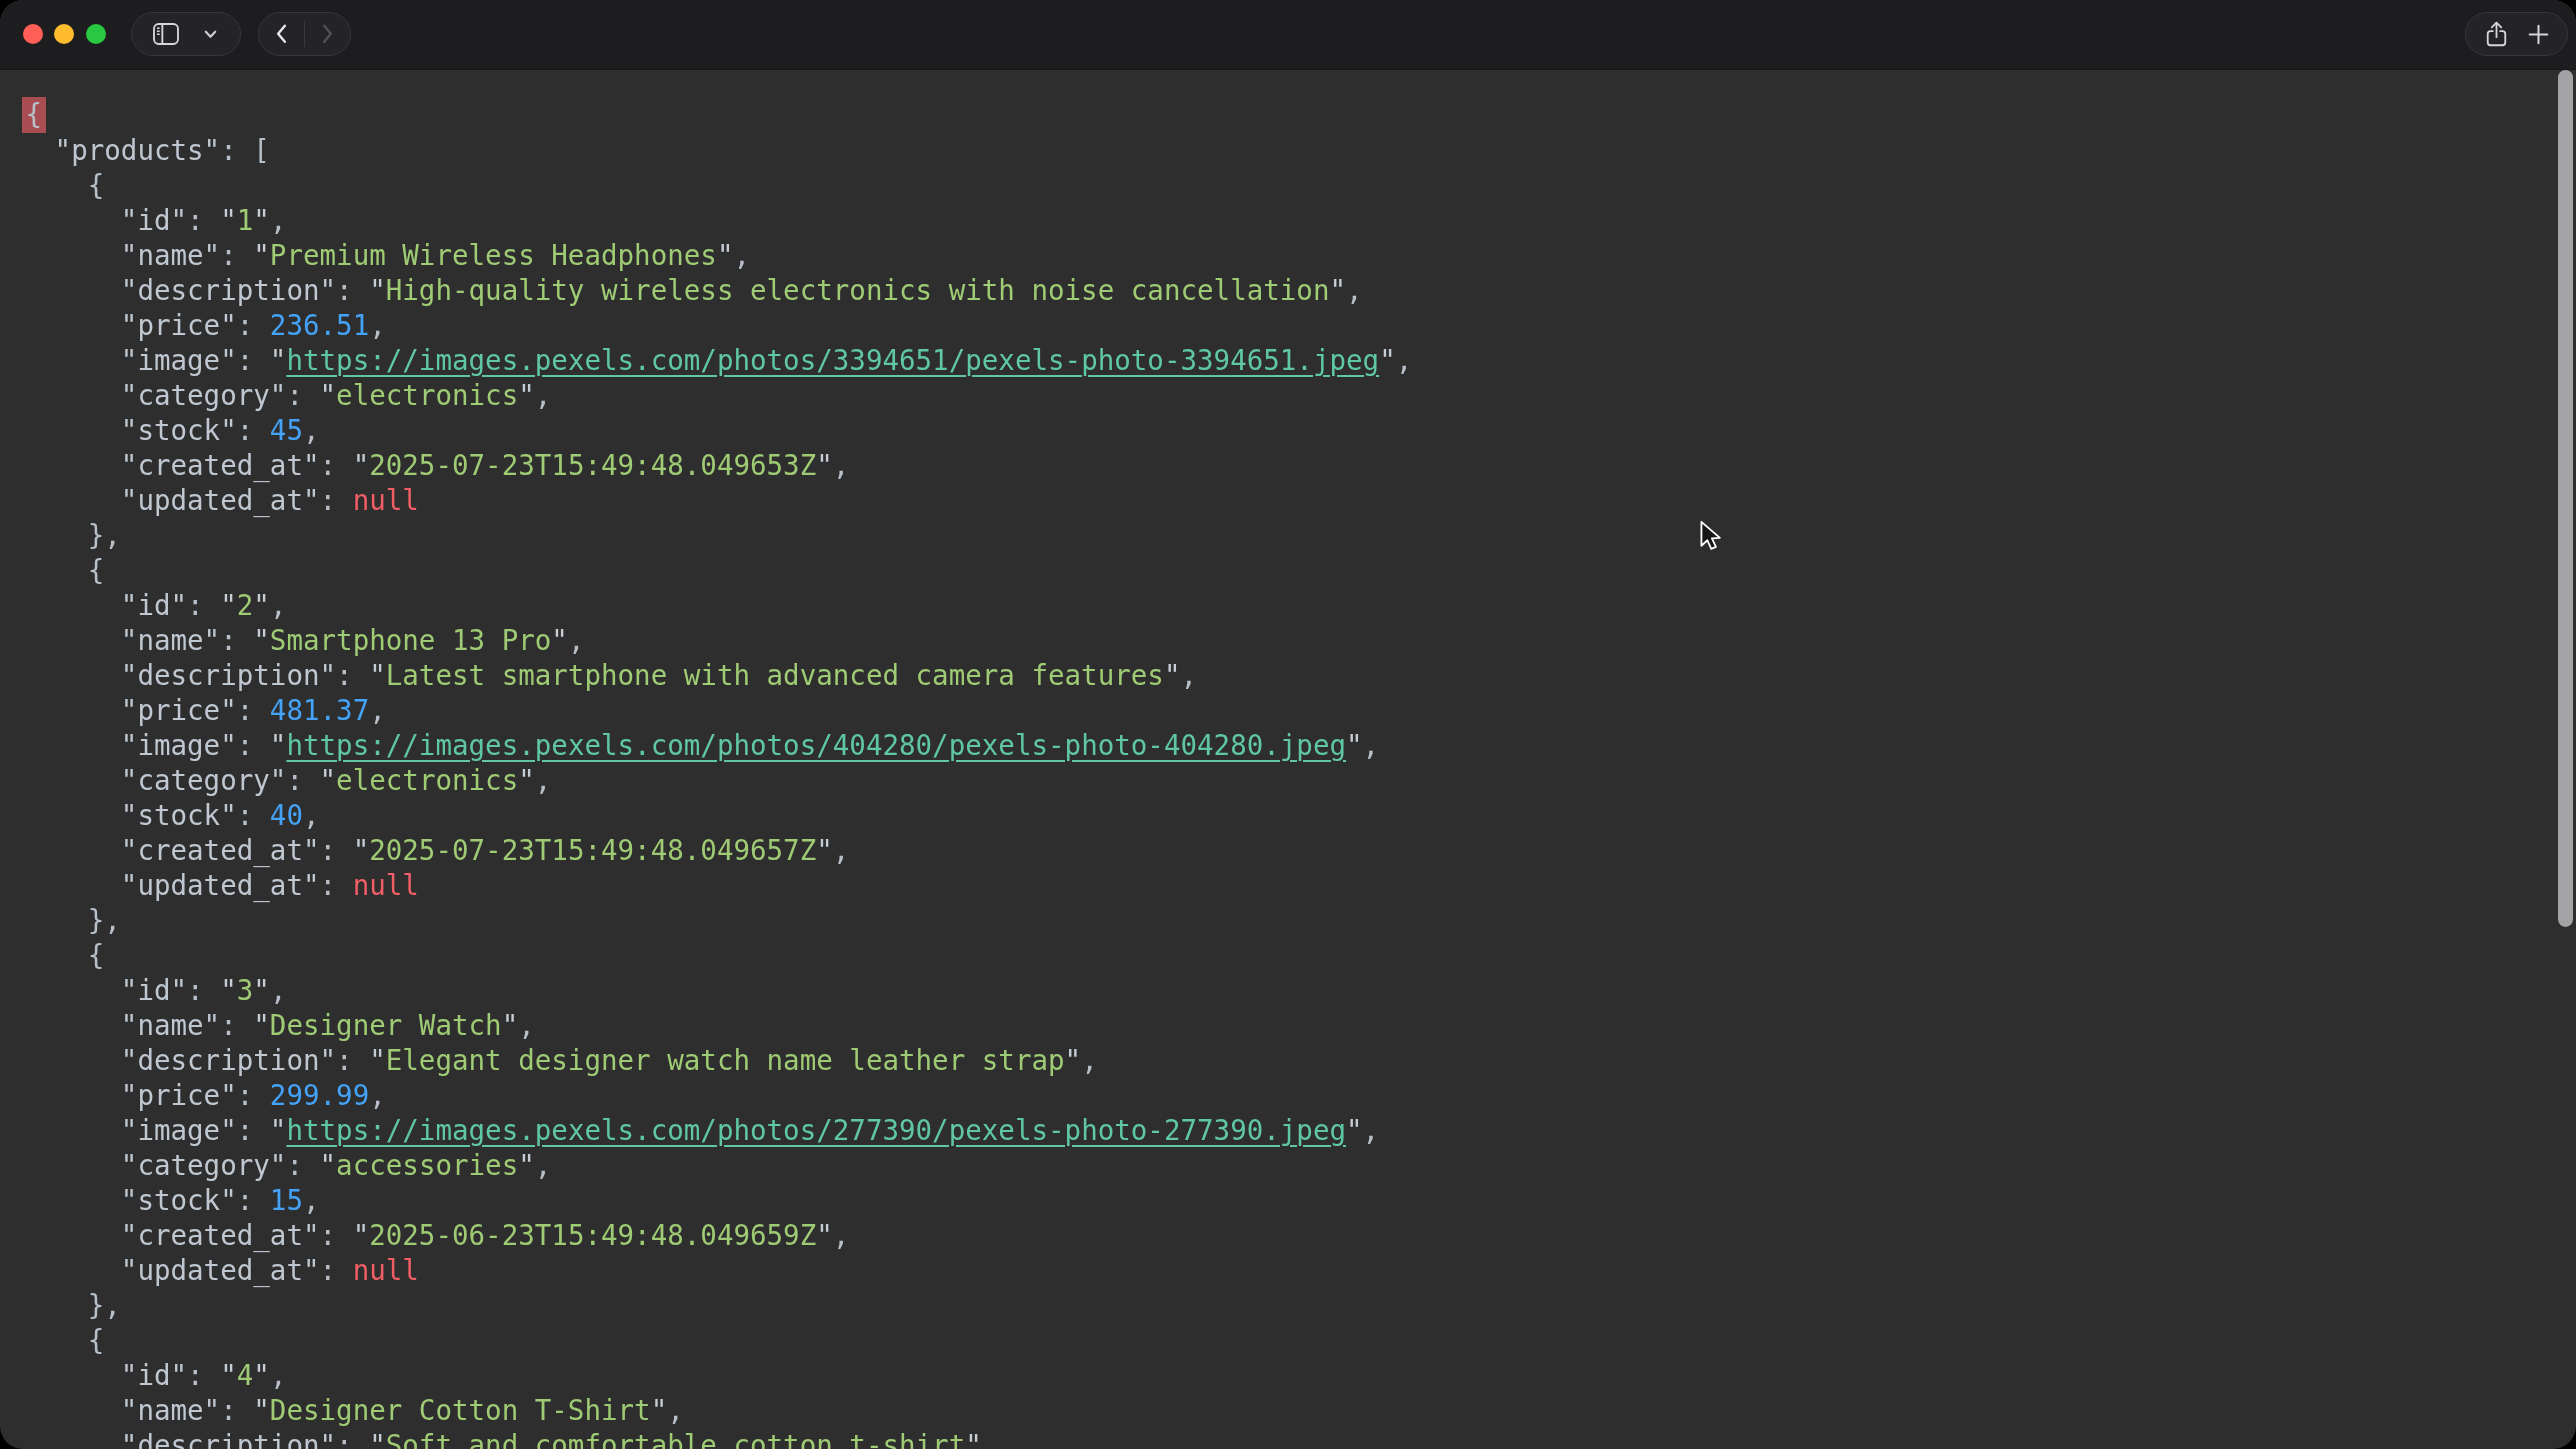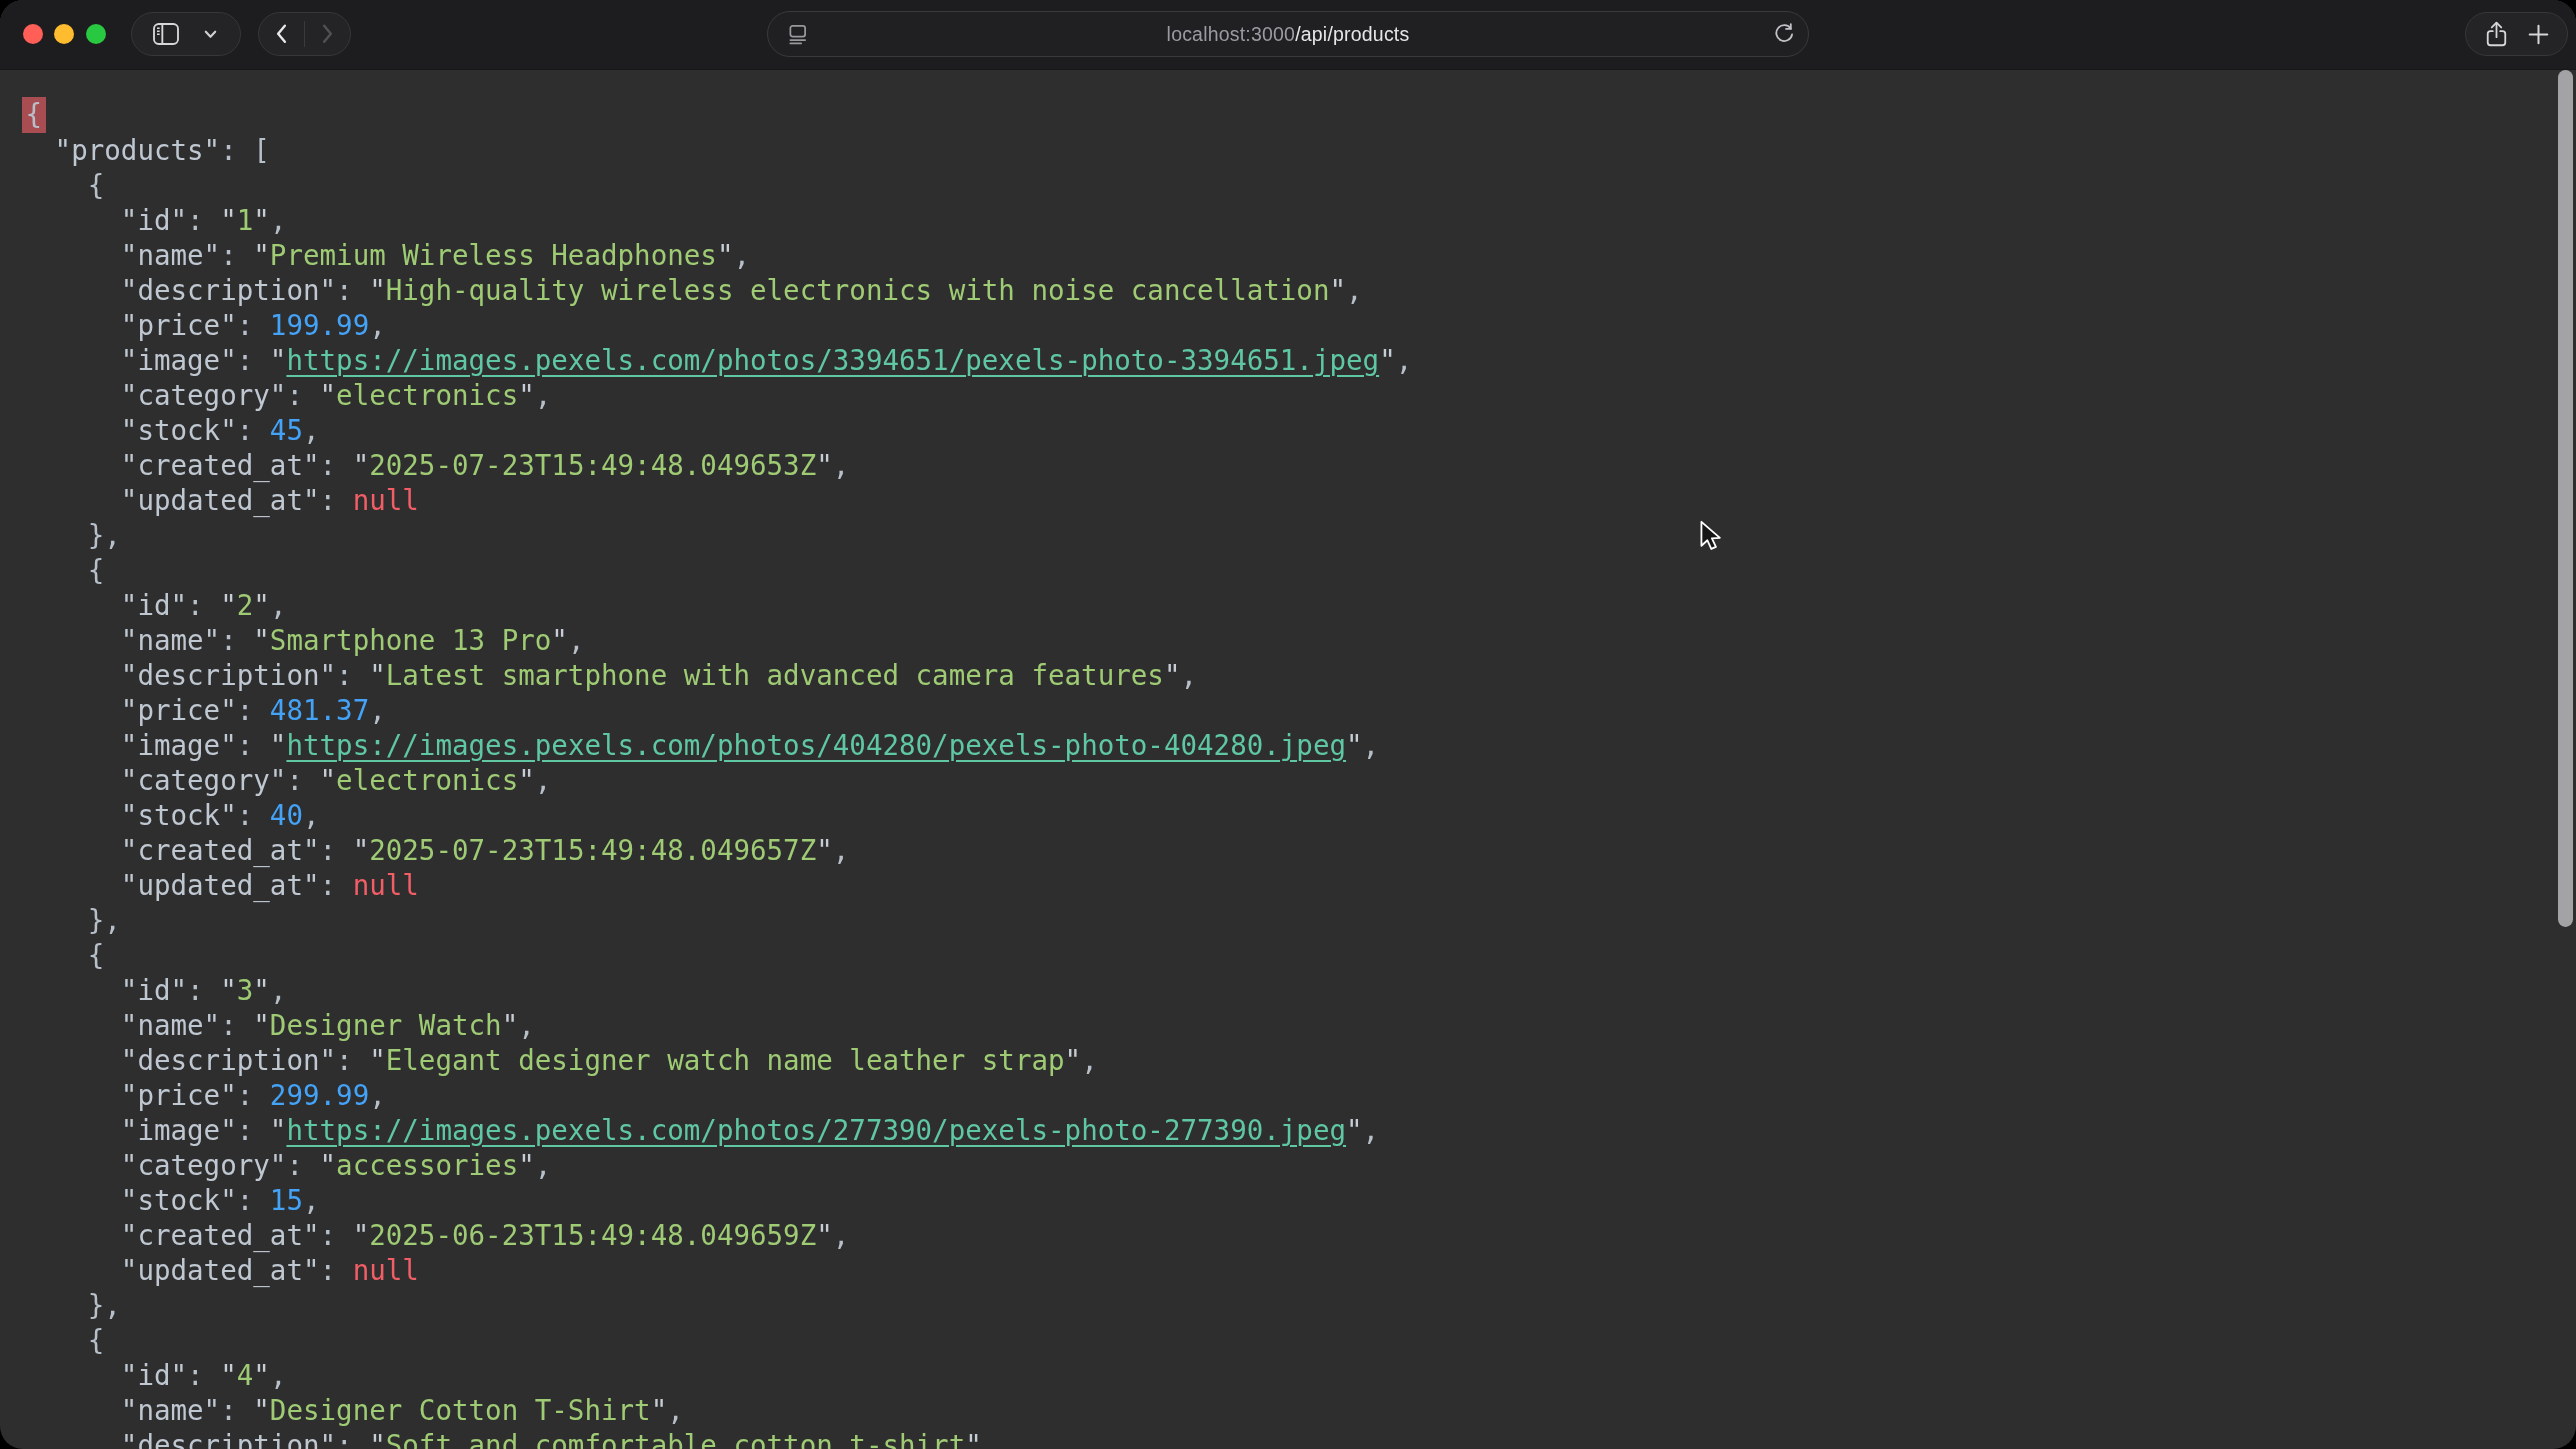--- a/index.html
+++ b/index.html
@@ -100,38 +100,20 @@
       <span class="nav-divider"></span>
       <button>
         <span>
           <svg width="19" height="25.5" viewBox="0 0 28 38" fill="none" stroke="#515155" stroke-width="3.6" stroke-linecap="round" stroke-linejoin="round">
             <path d="M9 7 L19 19 L9 31"></path>
           </svg>
         </span>
       </button>
     </div>
 
-    <div class="url-field">
-      <span class="url-icon">
-        <svg width="25.5" height="25.5" viewBox="0 0 38 38" fill="none" stroke="#98989d" stroke-width="2.6" stroke-linecap="round">
-          <rect x="8" y="7" width="22" height="16" rx="3.5"></rect>
-          <line x1="8" y1="28" x2="30" y2="28"></line>
-          <line x1="8" y1="33" x2="24" y2="33"></line>
-        </svg>
-      </span>
-      <span class="url-text"><span class="url-host">localhost:3000</span><span class="url-path">/api/products</span></span>
-      <button class="reload-btn">
-        <span>
-          <svg width="25.5" height="25.5" viewBox="0 0 38 38" fill="none" stroke="#c2c2c6" stroke-width="2.7" stroke-linecap="round" stroke-linejoin="round">
-            <path d="M29.5 11 A11.8 11.8 0 1 0 31.4 19.5"></path>
-            <path d="M29.5 4.2 L29.5 11.4 L22.4 11.4"></path>
-          </svg>
-        </span>
-      </button>
-    </div>
 
     <div class="pill pill-actions">
       <button>
         <span>
           <svg width="27" height="31" viewBox="0 0 40 46" fill="none" stroke="#d6d6d8" stroke-width="2.7" stroke-linecap="round" stroke-linejoin="round">
             <line x1="20" y1="6" x2="20" y2="27"></line>
             <path d="M13 12.5 L20 5.5 L27 12.5"></path>
             <path d="M14.5 18 H11 a4 4 0 0 0 -4 4 V35 a4 4 0 0 0 4 4 H29 a4 4 0 0 0 4 -4 V22 a4 4 0 0 0 -4 -4 H25.5"></path>
           </svg>
         </span>
@@ -147,21 +129,21 @@
     </div>
   </div>
 
   <div class="content" id="json-viewer">
       <div class="ln" style="padding-left: 0ch;"><span class="c-punct hl">{</span></div>
       <div class="ln" style="padding-left: 2ch;"><span class="c-key">"products"</span><span class="c-punct">: </span><span class="c-punct">[</span></div>
       <div class="ln" style="padding-left: 4ch;"><span class="c-punct">{</span></div>
       <div class="ln" style="padding-left: 6ch;"><span class="c-key">"id"</span><span class="c-punct">: </span><span class="c-qt">"</span><span class="c-str">1</span><span class="c-qt">"</span><span class="c-punct">,</span></div>
       <div class="ln" style="padding-left: 6ch;"><span class="c-key">"name"</span><span class="c-punct">: </span><span class="c-qt">"</span><span class="c-str">Premium Wireless Headphones</span><span class="c-qt">"</span><span class="c-punct">,</span></div>
       <div class="ln" style="padding-left: 6ch;"><span class="c-key">"description"</span><span class="c-punct">: </span><span class="c-qt">"</span><span class="c-str">High-quality wireless electronics with noise cancellation</span><span class="c-qt">"</span><span class="c-punct">,</span></div>
-      <div class="ln" style="padding-left: 6ch;"><span class="c-key">"price"</span><span class="c-punct">: </span><span class="c-num">199.99</span><span class="c-punct">,</span></div>
+      <div class="ln" style="padding-left: 6ch;"><span class="c-key">"price"</span><span class="c-punct">: </span><span class="c-num">236.51</span><span class="c-punct">,</span></div>
       <div class="ln" style="padding-left: 6ch;"><span class="c-key">"image"</span><span class="c-punct">: </span><span class="c-qt">"</span><span class="c-link">https://images.pexels.com/photos/3394651/pexels-photo-3394651.jpeg</span><span class="c-qt">"</span><span class="c-punct">,</span></div>
       <div class="ln" style="padding-left: 6ch;"><span class="c-key">"category"</span><span class="c-punct">: </span><span class="c-qt">"</span><span class="c-str">electronics</span><span class="c-qt">"</span><span class="c-punct">,</span></div>
       <div class="ln" style="padding-left: 6ch;"><span class="c-key">"stock"</span><span class="c-punct">: </span><span class="c-num">45</span><span class="c-punct">,</span></div>
       <div class="ln" style="padding-left: 6ch;"><span class="c-key">"created_at"</span><span class="c-punct">: </span><span class="c-qt">"</span><span class="c-str">2025-07-23T15:49:48.049653Z</span><span class="c-qt">"</span><span class="c-punct">,</span></div>
       <div class="ln" style="padding-left: 6ch;"><span class="c-key">"updated_at"</span><span class="c-punct">: </span><span class="c-null">null</span></div>
       <div class="ln" style="padding-left: 4ch;"><span class="c-punct">},</span></div>
       <div class="ln" style="padding-left: 4ch;"><span class="c-punct">{</span></div>
       <div class="ln" style="padding-left: 6ch;"><span class="c-key">"id"</span><span class="c-punct">: </span><span class="c-qt">"</span><span class="c-str">2</span><span class="c-qt">"</span><span class="c-punct">,</span></div>
       <div class="ln" style="padding-left: 6ch;"><span class="c-key">"name"</span><span class="c-punct">: </span><span class="c-qt">"</span><span class="c-str">Smartphone 13 Pro</span><span class="c-qt">"</span><span class="c-punct">,</span></div>
       <div class="ln" style="padding-left: 6ch;"><span class="c-key">"description"</span><span class="c-punct">: </span><span class="c-qt">"</span><span class="c-str">Latest smartphone with advanced camera features</span><span class="c-qt">"</span><span class="c-punct">,</span></div>

